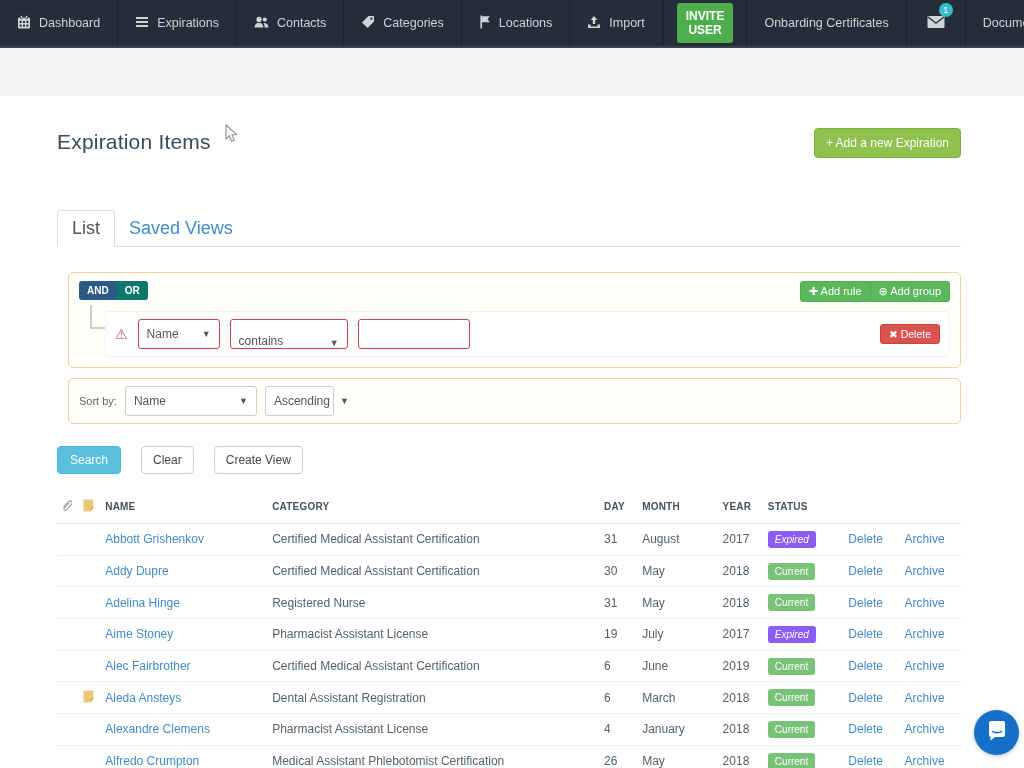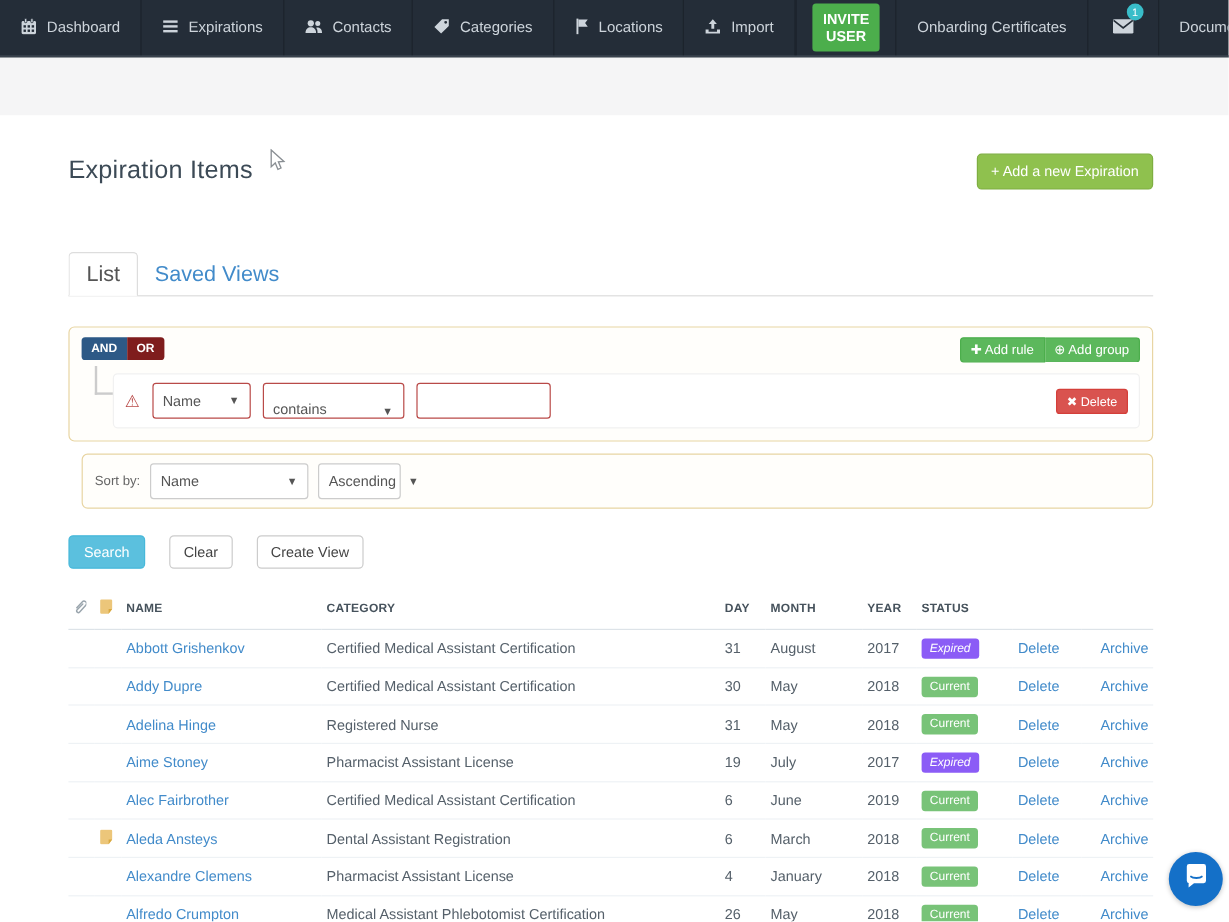--- a/index.html
+++ b/index.html
@@ -27,26 +27,26 @@
   .page-title { font-size:21px; font-weight:normal; color:#3c4a56; letter-spacing:.2px; }
   .add-exp-btn { position:absolute; right:0; top:-2px; background:#8fc14e; border:1px solid #7eae41; color:#fff; font-size:12px; padding:7px 11px; border-radius:4px; cursor:pointer; }
 
   
   .tabs { margin-top:46px; border-bottom:1px solid #ddd; display:flex; align-items:flex-end; height:31px; }
   .tab { font-size:18px; padding:7px 14px; cursor:pointer; }
   .tab.active { background:#fff; border:1px solid #ddd; border-bottom:1px solid #fff; border-radius:4px 4px 0 0; margin-bottom:-1px; color:#555; }
   .tab.link { color:#428bca; border:none; }
 
   
-  .qb-group { position:relative; margin-top:25px; margin-left:0; border:1px solid #e8d5a3; border-radius:5px; padding:8px 10px 10px 10px; background:#fffefb; }
+  .qb-group { position:relative; margin-top:25px; margin-left:11px; border:1px solid #e8d5a3; border-radius:5px; padding:8px 10px 10px 10px; background:#fffefb; }
   .qb-top { display:flex; justify-content:space-between; align-items:flex-start; }
   .andor { display:flex; }
   .andor .btn { font-size:10px; font-weight:bold; color:#fff; padding:4px 8px; border:none; cursor:pointer; }
   .btn-and { background:#2d5986; border-radius:3px 0 0 3px; }
-  .btn-or { background:#7f1d1d; border-radius:0 3px 3px 0; }
+  .btn-or { background:#0f766e; border-radius:0 3px 3px 0; }
   .qb-add { display:flex; }
   .qb-add .btn { font-size:11px; color:#fff; background:#5cb85c; border:1px solid #4cae4c; padding:3px 8px; cursor:pointer; }
   .qb-add .btn:first-child { border-radius:3px 0 0 3px; }
   .qb-add .btn:last-child { border-radius:0 3px 3px 0; border-left:none; }
   .connector { position:absolute; left:21px; top:32px; width:15px; height:24px; border-left:2px solid #ccc; border-bottom:2px solid #ccc; }
   .rule { margin:9px 0 0 26px; background:#fff; border:1px solid #f1f1f1; border-radius:4px; padding:7px 9px; display:flex; align-items:center; gap:10px; }
   .warn { color:#b94a48; font-size:14px; line-height:1; }
   .sel { position:relative; display:flex; align-items:center; justify-content:space-between; height:30px; background:#fff; border:1px solid #ccc; border-radius:3px; font-size:12px; color:#555; padding:0 8px; cursor:pointer; }
   .sel.err { border-color:#b94a48; }
   .sel .sel-caret { font-size:9px; color:#555; margin-left:10px; }
@@ -66,21 +66,21 @@
   .btn-search { background:#5bc0de; border:1px solid #46b8da; color:#fff; font-size:12px; padding:6px 12px; border-radius:4px; cursor:pointer; }
   .btn-plain { background:#fff; border:1px solid #ccc; color:#444; font-size:12px; padding:6px 11px; border-radius:4px; cursor:pointer; }
 
   
   table { margin-top:16px; width:100%; border-collapse:collapse; table-layout:fixed; }
   th { font-size:10px; color:#46525c; text-align:left; font-weight:bold; padding:9px 4px; border-bottom:1px solid #dde3e8; letter-spacing:.2px; }
   td { font-size:12px; padding:0 4px; height:31.7px; border-bottom:1px solid #eef2f5; color:#55606a; }
   .c-clip { width:22px; } .c-note { width:22px; }
   .c-name { width:166px; } .c-cat { width:330px; }
   .c-day { width:38px; } .c-month { width:80px; } .c-year { width:45px; }
-  .c-status { width:80px; } .c-del { width:56px; } .c-arch { width:60px;text-align:right; }
+  .c-status { width:80px; } .c-del { width:56px; } .c-arch { width:60px; }
   a.tlink { color:#428bca; text-decoration:none; cursor:pointer; }
   .badge { display:inline-block; color:#fff; font-size:10px; padding:3px 7px; border-radius:3px; }
   .badge.expired { background:#8b5cf6;font-style:italic; }
   .badge.current { background:#78c378; }
   .note-svg { visibility:hidden; }
   .note-svg.show { visibility:visible; }
 
   
   .cursor { position:absolute; left:225px; top:124px; z-index:50; pointer-events:none; }
   .chat-widget { position:absolute; right:5px; bottom:13px; width:45px; height:45px; background:#1470c8; border-radius:50%; display:flex; align-items:center; justify-content:center; cursor:pointer; box-shadow:0 1px 4px rgba(0,0,0,.25); z-index:40; }

